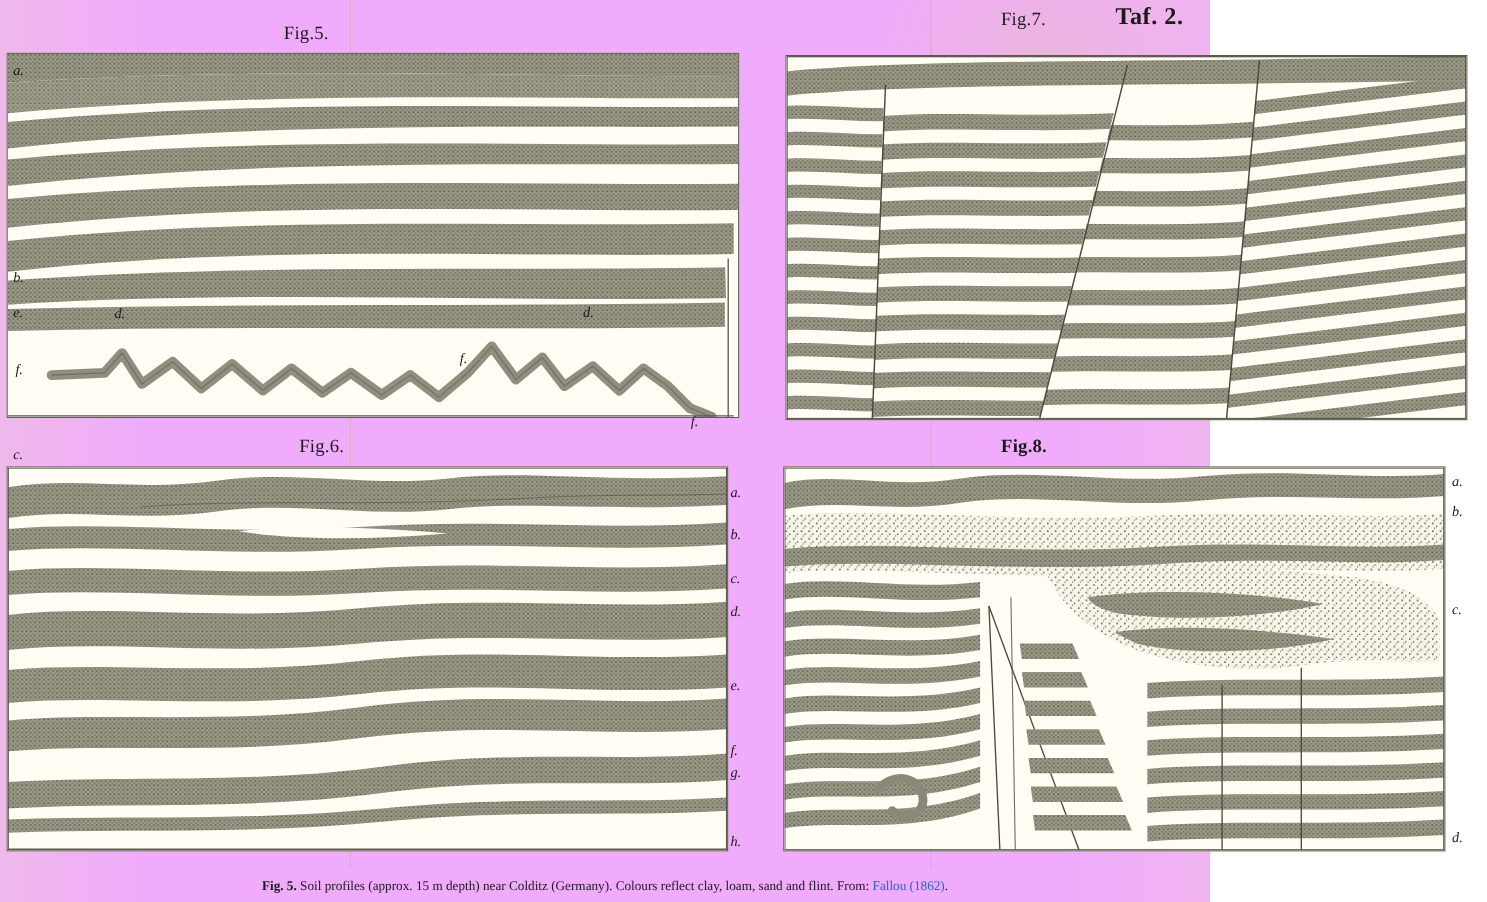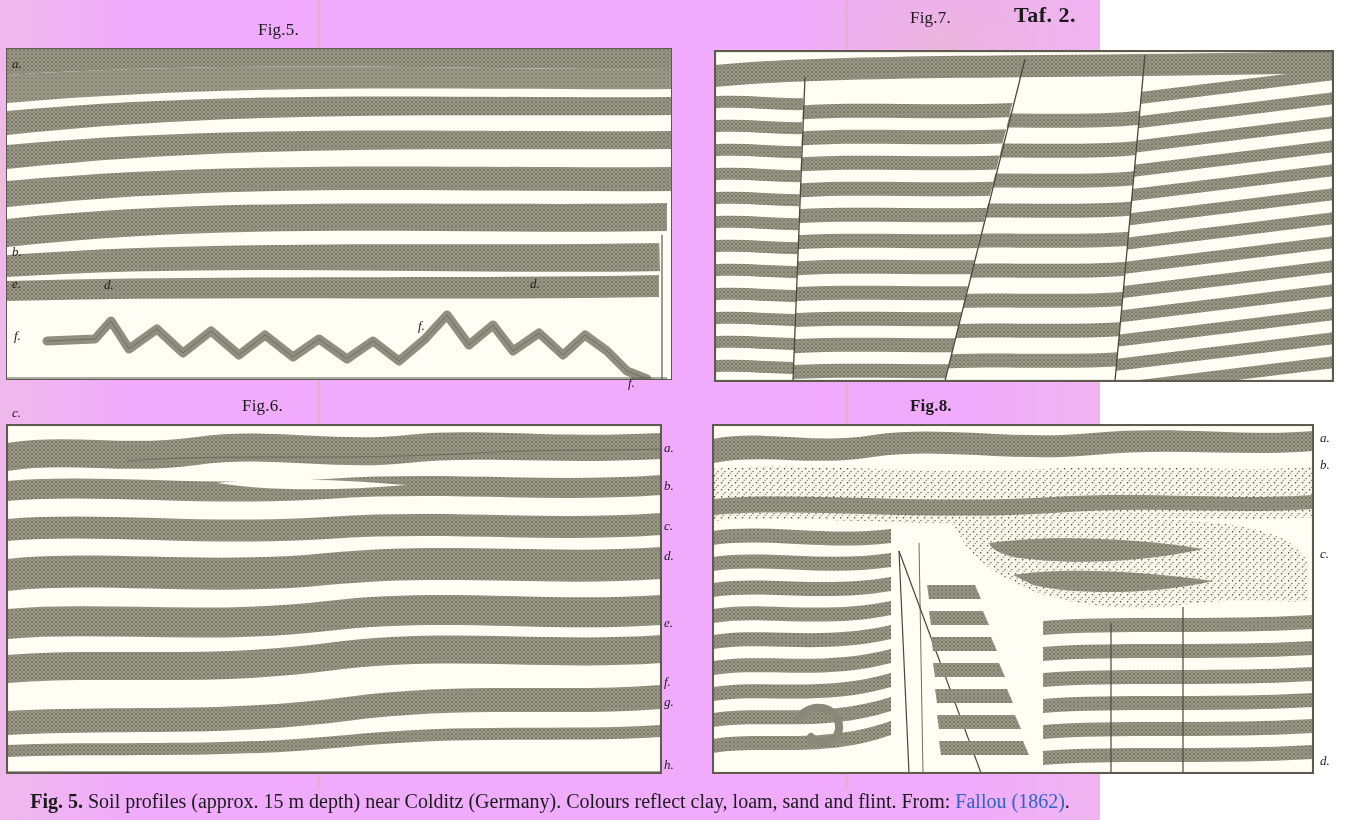--- a/index.html
+++ b/index.html
@@ -66,21 +66,21 @@
     border: 1px solid #5d5a4e;
   }
   .panel svg { display: block; }
 
   .caption {
     position: absolute;
     left: 0;
     bottom: 6px;
     width: 100%;
     text-align: center;
-    font-size: 20px;
+    font-size: 12px;
     line-height: 1.3;
   }
   .caption b { font-weight: 700; }
   .caption a {
     color: #2b64c4;
     text-decoration: none;
   }
 
   .lbl {
     position: absolute;
@@ -243,21 +243,21 @@
         </g>
       </g>
 
       <path d="M90,26 L78,330" stroke="#4a483c" stroke-width="1.3" fill="none"></path>
       <path d="M310,8 L230,330" stroke="#4a483c" stroke-width="1.3" fill="none"></path>
       <path d="M430,4 L400,330" stroke="#4a483c" stroke-width="1.3" fill="none"></path>
       <rect x="0.5" y="0.5" width="617" height="329" fill="none" stroke="#5d5a4e" stroke-width="1.2"></rect>
     </svg>
   </div>
 
-  <div class="fig-title" style="left:242px; top:396px; width:200px;">Fig.6.</div>
+  <div class="fig-title" style="left:272px; top:396px; width:200px;">Fig.6.</div>
 
   <div class="panel" style="left:6px; top:424px; width:654px; height:348px;">
     <svg width="654" height="348" viewBox="0 0 654 348" xmlns="http://www.w3.org/2000/svg">
       <defs>
         <pattern id="stip6" width="4" height="4" patternUnits="userSpaceOnUse">
           <rect width="4" height="4" fill="#9a9886"></rect>
           <circle cx="1" cy="1" r="0.85" fill="#5e5c4e"></circle>
           <circle cx="3" cy="3" r="0.7" fill="#6d6b5c"></circle>
         </pattern>
       </defs>

